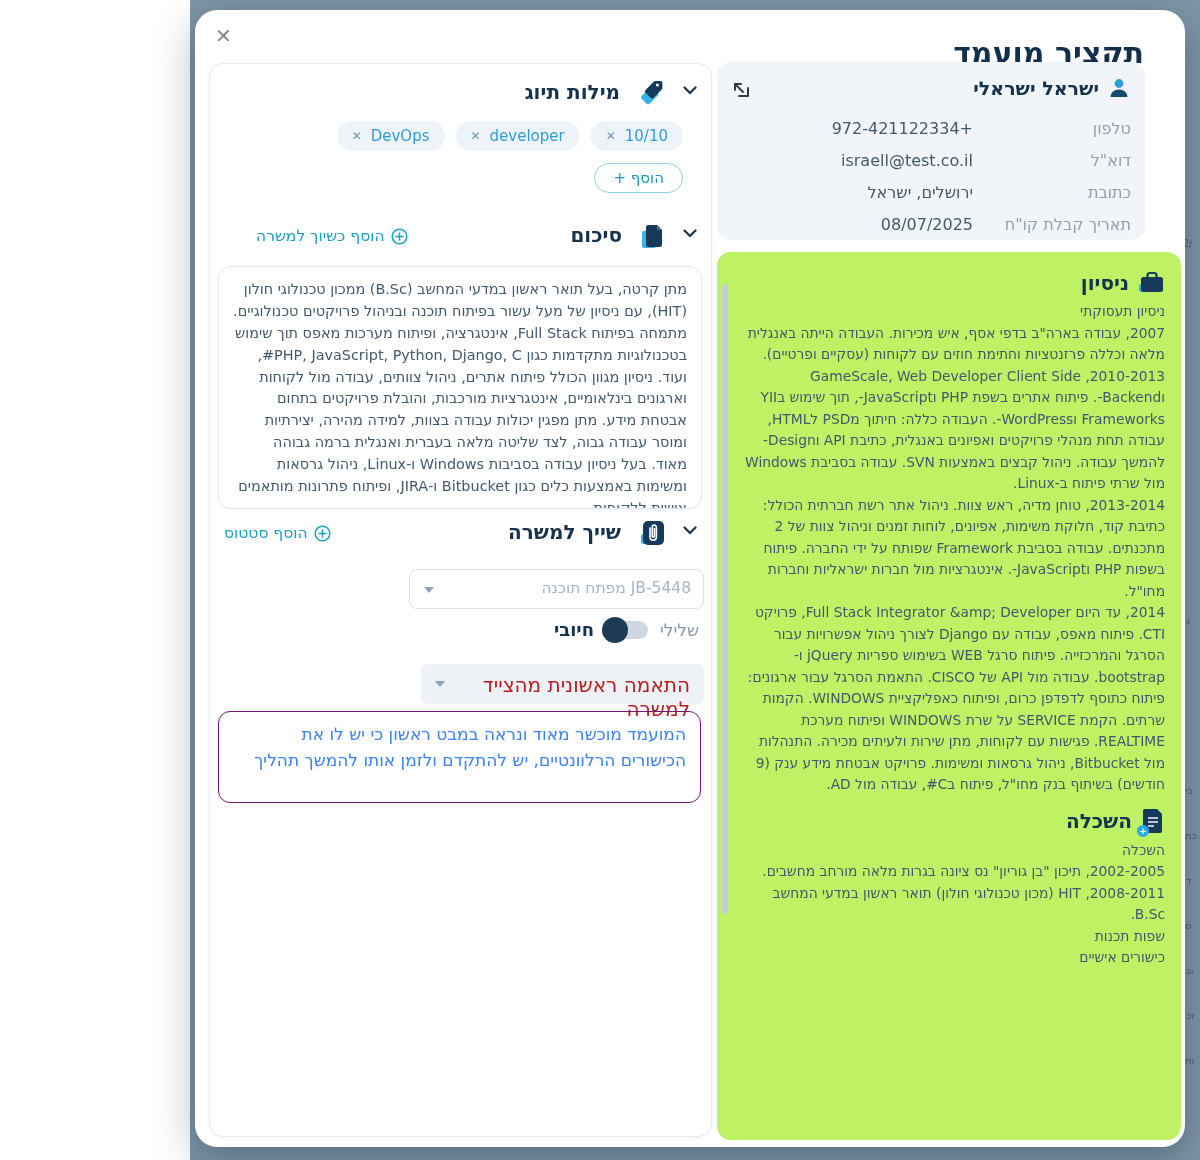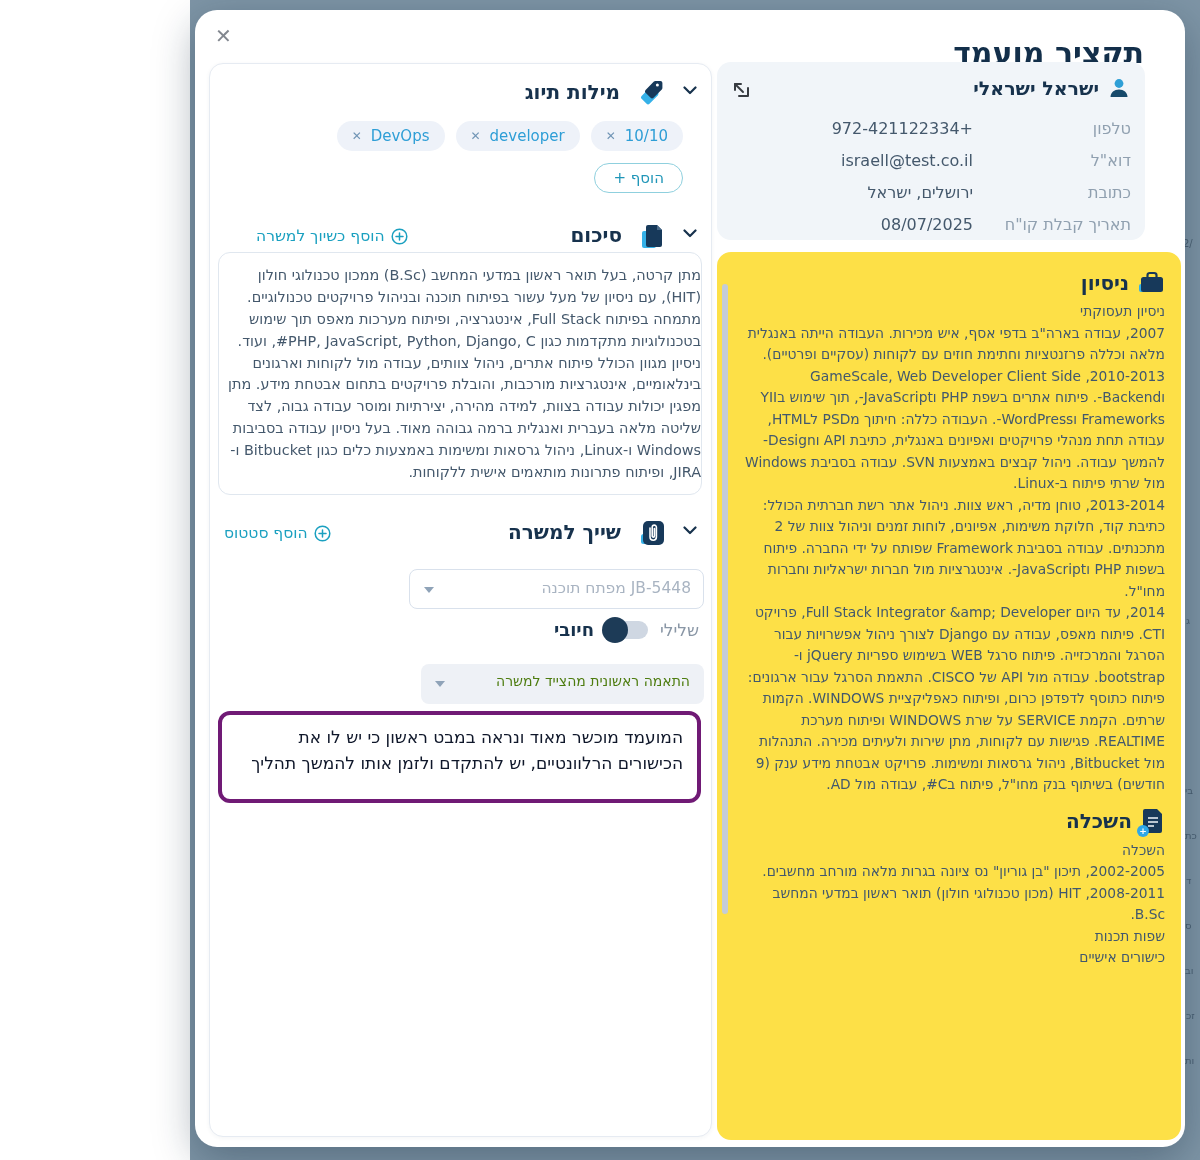--- a/index.html
+++ b/index.html
@@ -37,21 +37,21 @@
     position:absolute;right:14px;top:14px;direction:rtl;
     display:flex;align-items:center;gap:8px;
   }
   .contact-name{font-size:19px;font-weight:bold;color:#17324d;}
   .contact-rows{position:absolute;right:14px;left:16px;top:50px;direction:rtl;}
   .contact-row{display:flex;align-items:center;height:32px;font-size:16px;}
   .contact-label{width:158px;color:#90a0b0;text-align:right;}
   .contact-value{flex:1;color:#44586c;text-align:right;}
   .exp-card{
     position:absolute;left:522px;top:242px;width:464px;height:888px;
-    background:#fde047;border-radius:14px;overflow:hidden;
+    background:#bef264;border-radius:14px;overflow:hidden;
   }
   .vscroll{
     position:absolute;left:5px;top:32px;width:6px;height:630px;
     background:#c4ccd7;border-radius:3px;cursor:pointer;
   }
   .exp-content{
     position:absolute;left:22px;right:16px;top:12px;bottom:0;
     direction:rtl;text-align:right;overflow:hidden;
   }
   .sec-header{display:flex;align-items:center;gap:9px;margin:6px 0 6px;}
@@ -79,23 +79,23 @@
     font-size:15px;color:#2e9ed6;
   }
   .tag-x{color:#6f94b5;font-size:12px;cursor:pointer;line-height:1;}
   .add-tag-btn{
     position:absolute;top:99px;right:28px;
     border:1.5px solid #8fd0de;border-radius:16px;background:#fff;
     color:#2096b8;font-size:15px;padding:5px 18px;direction:rtl;cursor:pointer;
     font-family:inherit;
   }
   .summary-box{
-    position:absolute;left:8px;right:9px;top:188px;height:243px;
+    position:absolute;left:8px;right:9px;top:202px;height:243px;
     border:1px solid #e0e7ef;border-radius:12px;box-sizing:border-box;
-    padding:12px 0;direction:rtl;text-align:right;
+    padding:12px 14px;direction:rtl;text-align:right;
     font-size:14.4px;line-height:1.52;color:#44586c;overflow:hidden;
   }
   .job-field{
     position:absolute;left:199px;top:505px;width:295px;height:40px;
     border:1px solid #d9e1ec;border-radius:8px;background:#fff;
     box-sizing:border-box;direction:rtl;cursor:pointer;
   }
   .job-field .ph{
     position:absolute;right:12px;top:9px;font-size:15.5px;color:#a9b4c2;
   }
@@ -117,27 +117,27 @@
   .toggle .knob{
     position:absolute;left:-4px;top:-4px;width:26px;height:26px;
     border-radius:50%;background:#1d3b57;
   }
   .match-field{
     position:absolute;left:211px;top:600px;width:283px;height:40px;
     background:#eef1f6;border-radius:8px;box-sizing:border-box;
     direction:rtl;cursor:pointer;
   }
   .match-field .ph{
-    position:absolute;right:14px;top:9px;font-size:14px;color:#4d7c0f;
+    position:absolute;right:14px;top:9px;font-size:20px;color:#b91c1c;
   }
   .comment-box{
     position:absolute;left:8px;right:10px;top:647px;height:92px;
-    border:4px solid #701a75;border-radius:12px;box-sizing:border-box;
+    border:1px solid #701a75;border-radius:12px;box-sizing:border-box;
     padding:10px 14px;direction:rtl;text-align:right;
-    font-size:17px;line-height:1.5;color:#0f172a;overflow:hidden;
+    font-size:17px;line-height:1.5;color:#3b82f6;overflow:hidden;
   }
   .icon-wrap{position:relative;display:inline-block;line-height:0;}
   .edu-badge{
     position:absolute;left:-4px;bottom:-3px;width:12px;height:12px;
     background:#2fa8e8;border-radius:50%;color:#fff;font-size:9px;
     line-height:12px;text-align:center;font-weight:bold;
   }
 </style>
 </head>
 <body>

